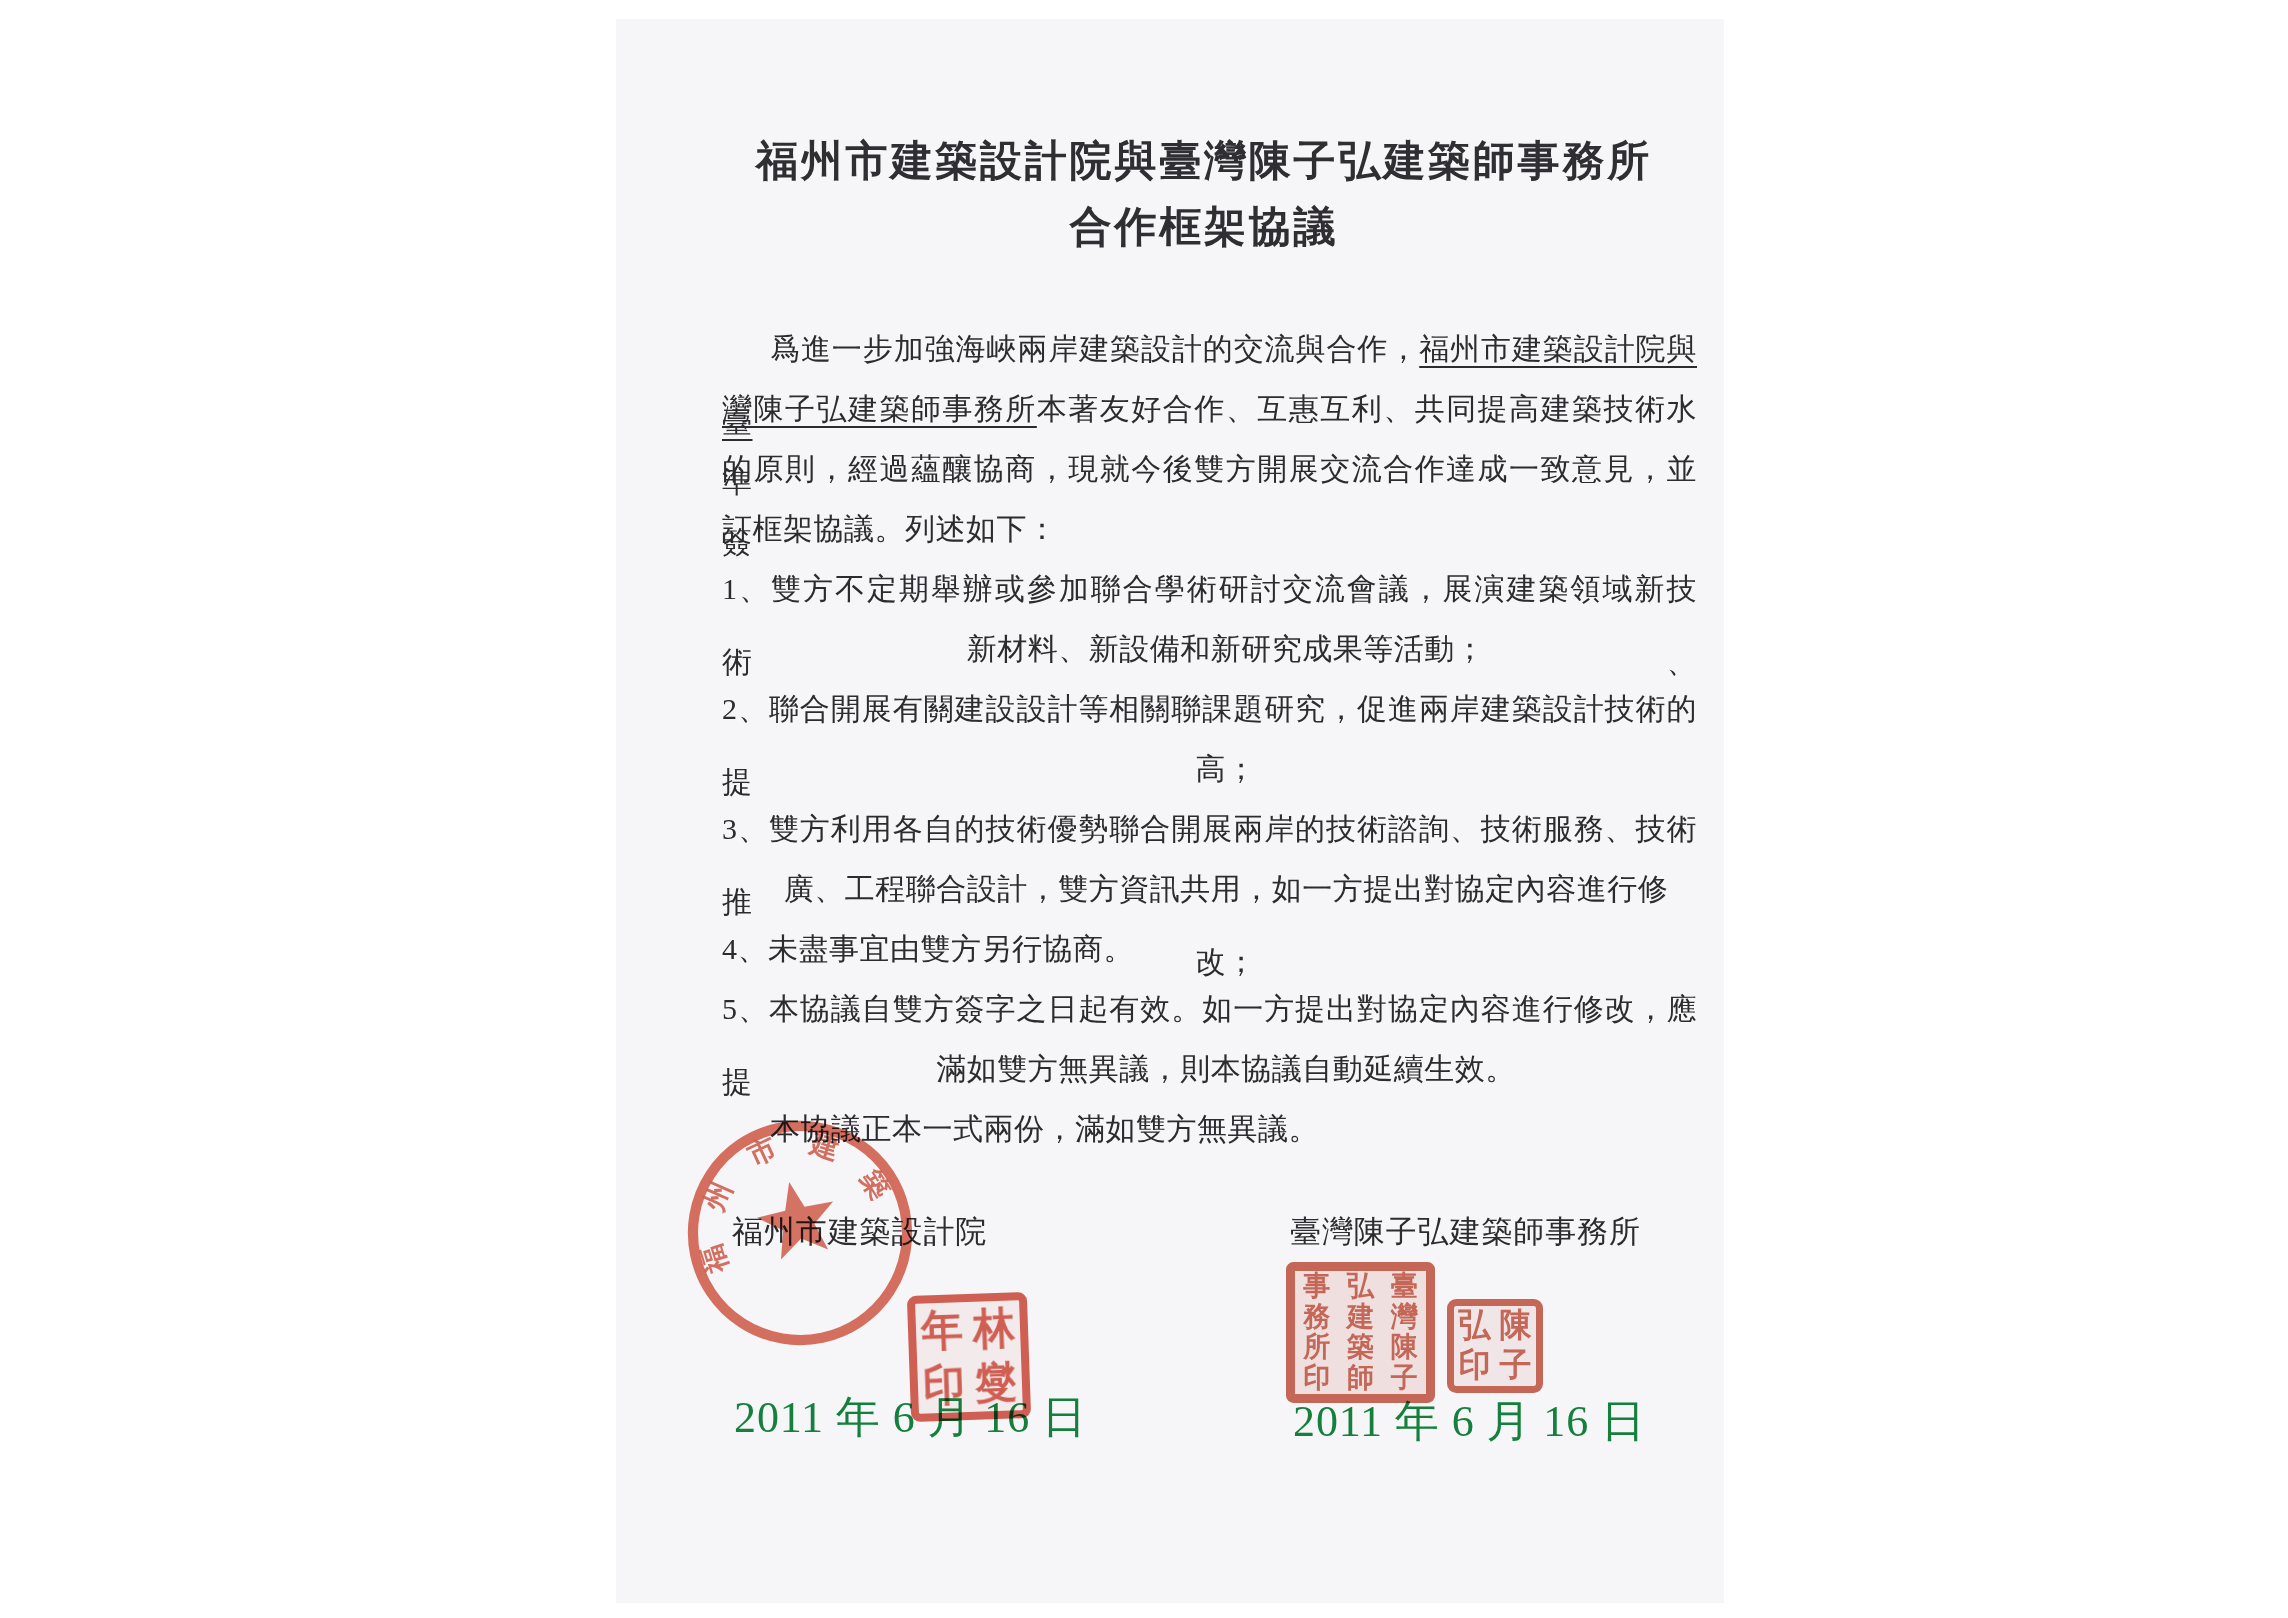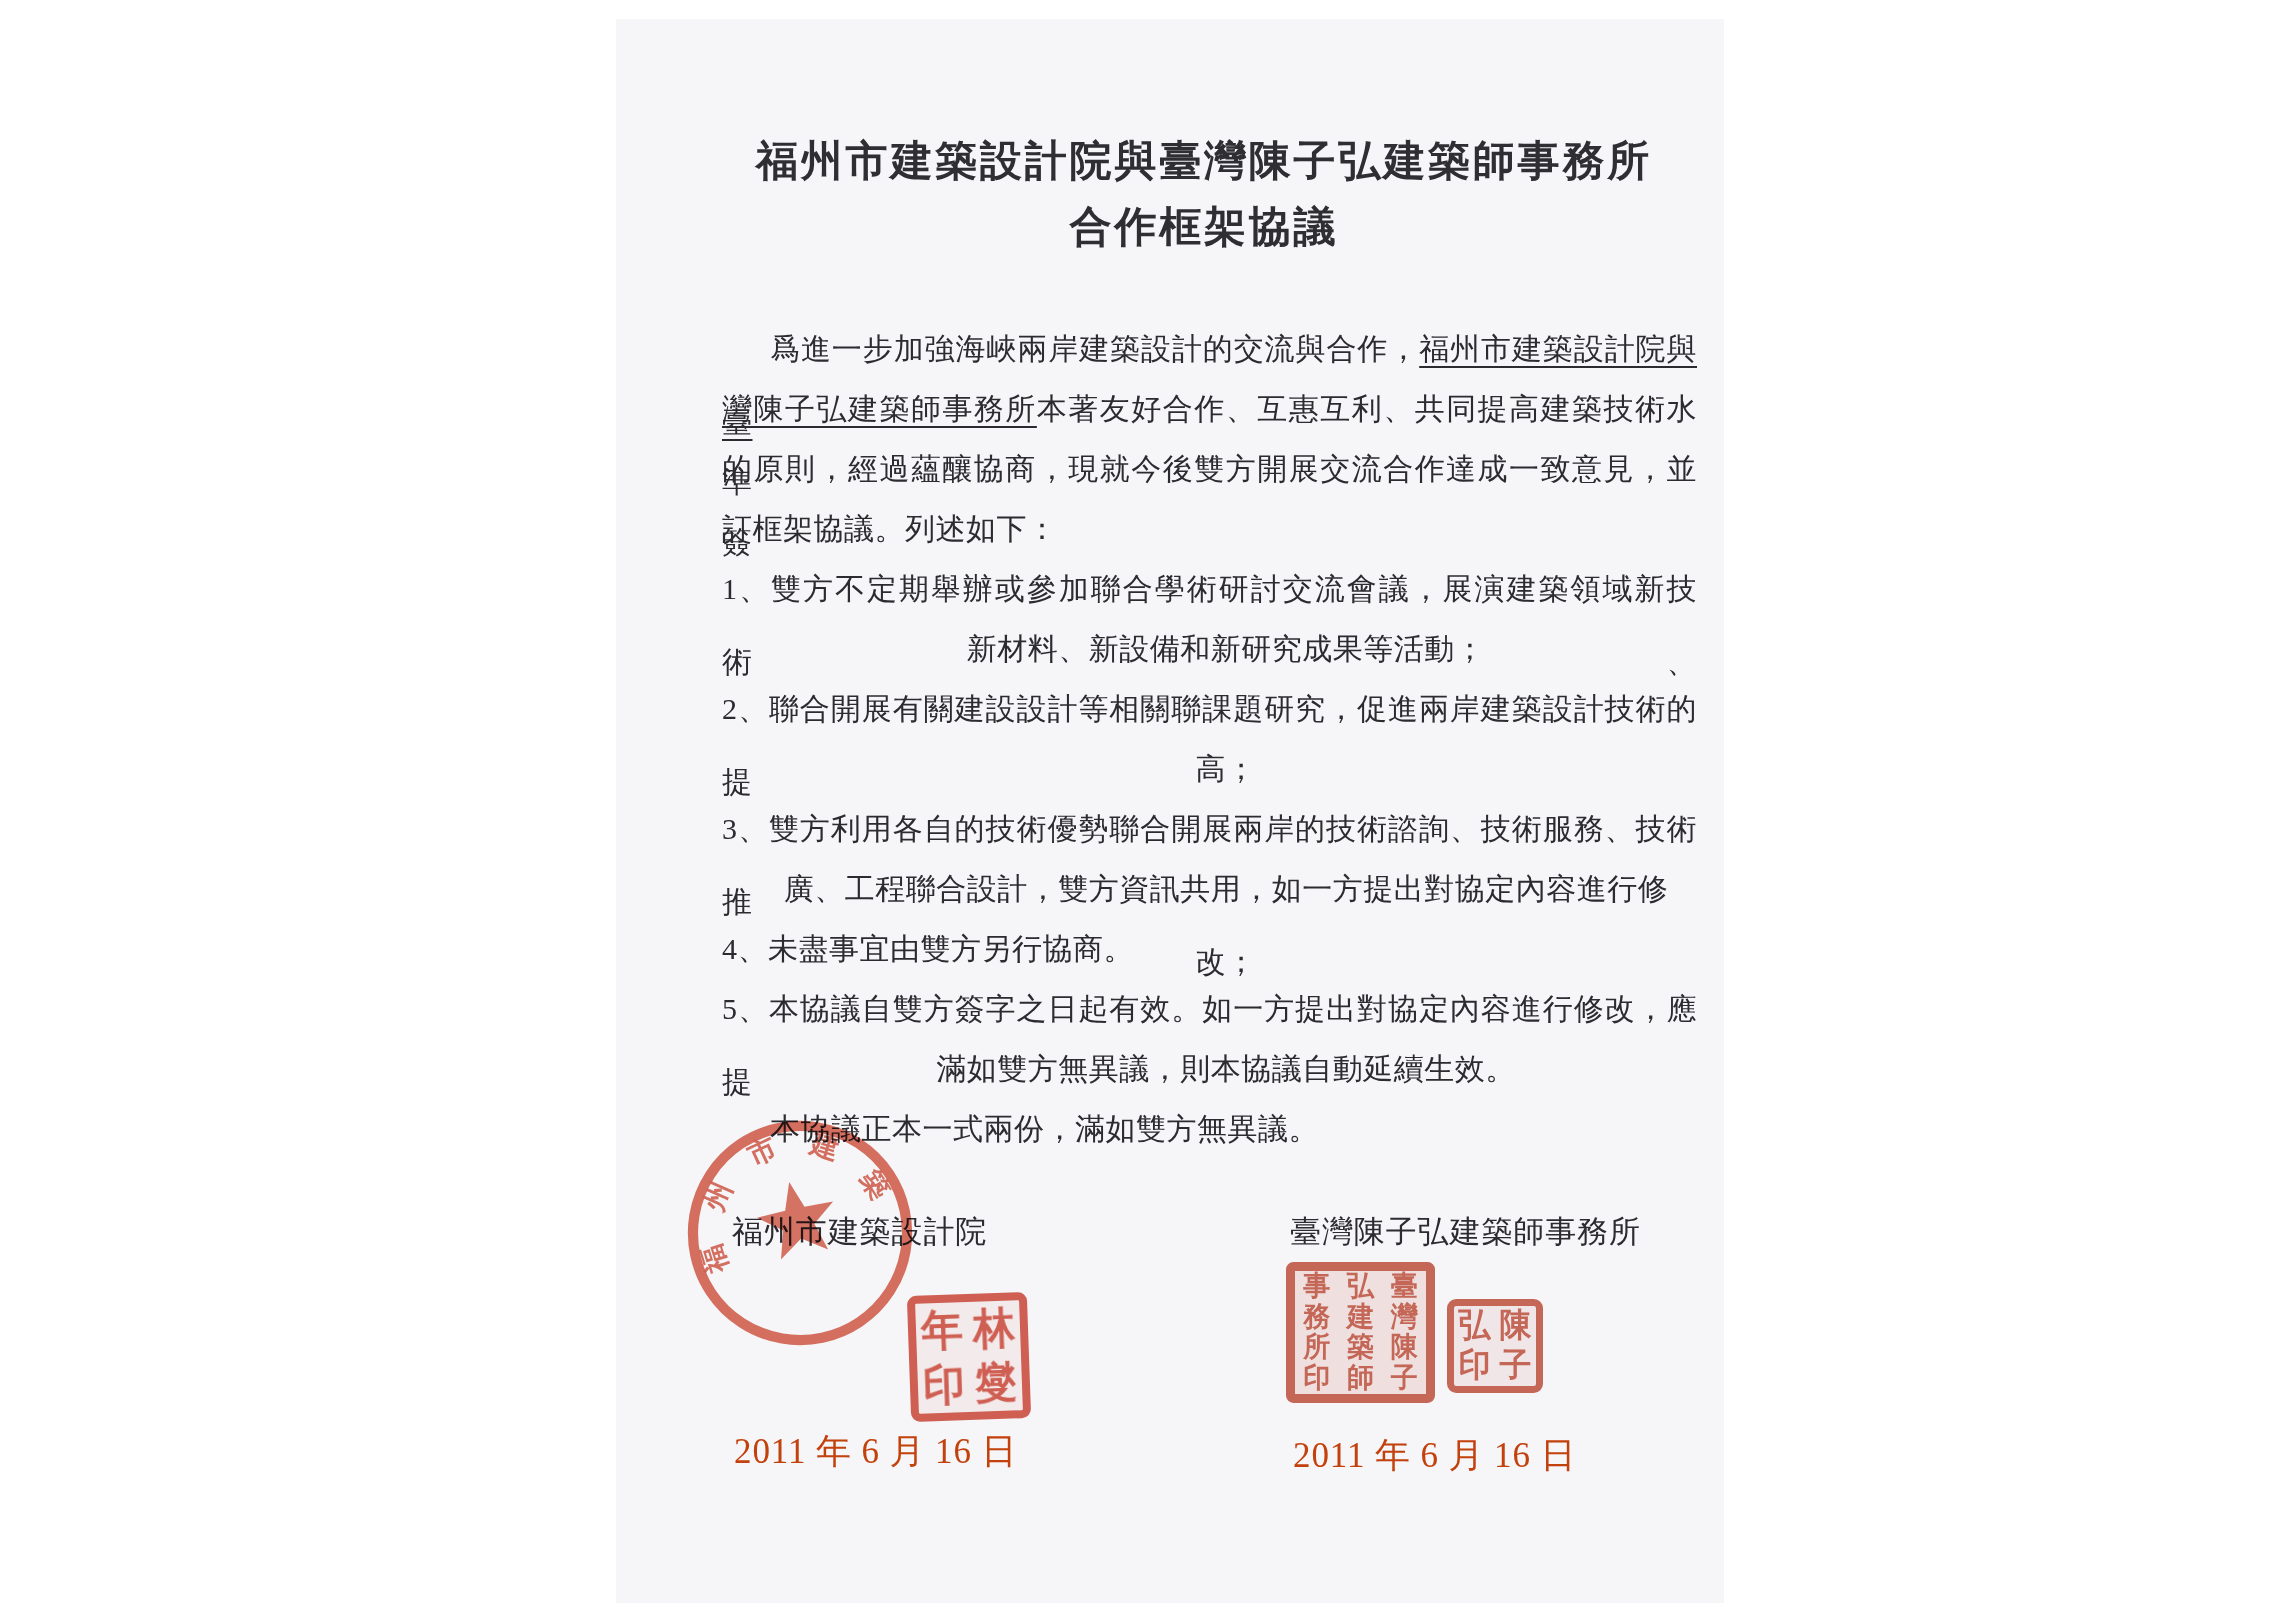--- a/index.html
+++ b/index.html
@@ -37,21 +37,21 @@
   }
   .bline { line-height: 73px; height: 60px; overflow: visible; }
   .bline.fill { text-align: justify; text-align-last: justify; text-justify: inter-character; }
   .ind-para { text-indent: 48px; }
   .ind-hang { padding-left: 33px; text-align: center; }
   .u { text-decoration: underline; text-underline-offset: 6.5px; text-decoration-thickness: 1.8px; }
   
   .party { position: absolute; font-size: 31px; color: #2b2b30; letter-spacing: 0.9px; white-space: nowrap; }
   #party-left  { left: 116px; top: 1192px; }
   #party-right { left: 674px; top: 1192px; }
-  .datetext { position: absolute; font-size: 35px; color: #c2410c; letter-spacing: 0.9px; white-space: nowrap; margin-top: 40px; }
+  .datetext { position: absolute; font-size: 44px; color: #15803d; letter-spacing: 0.9px; white-space: nowrap; }
   #date-left  { left: 118px; top: 1369px; }
   #date-right { left: 677px; top: 1373px; }
   
   .stamp { position: absolute; mix-blend-mode: multiply; opacity: 0.84; }
   #round-stamp { left: 63px; top: 1093px; width: 242px; height: 242px; transform: rotate(-12deg); }
   .sq-seal {
     display: grid;
     box-sizing: border-box;
     align-items: center; justify-items: center;
     font-weight: bold;

